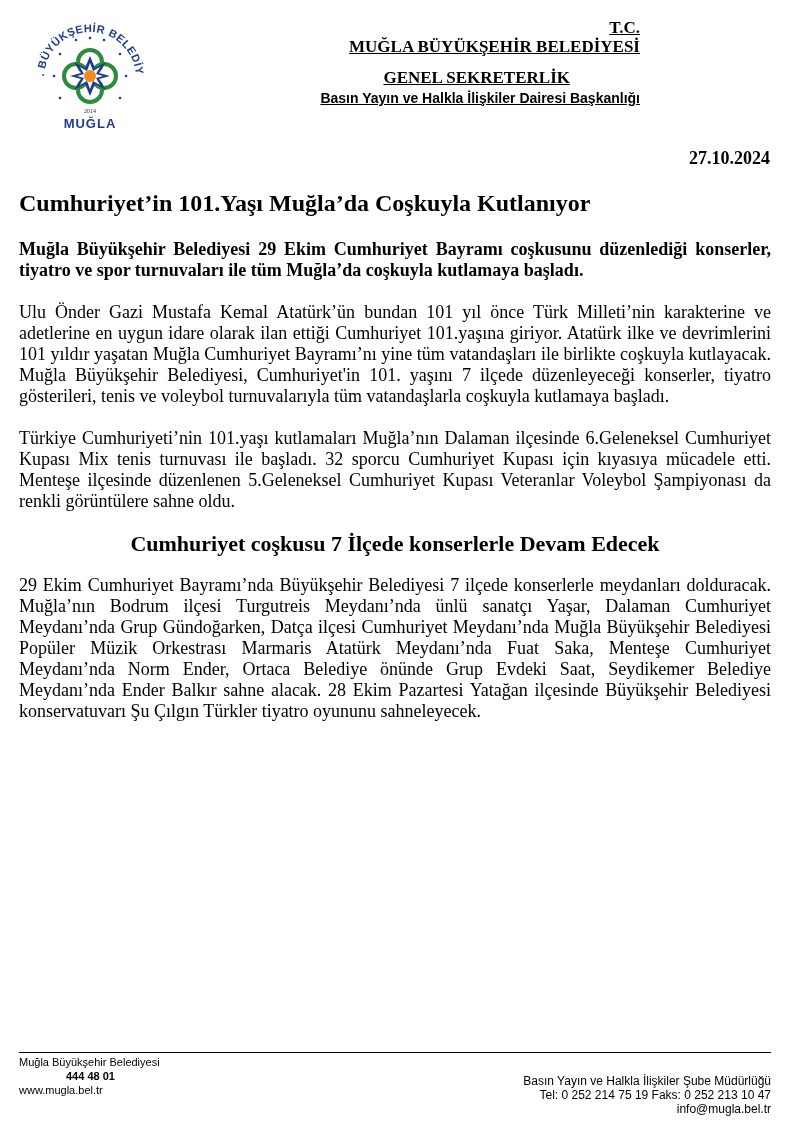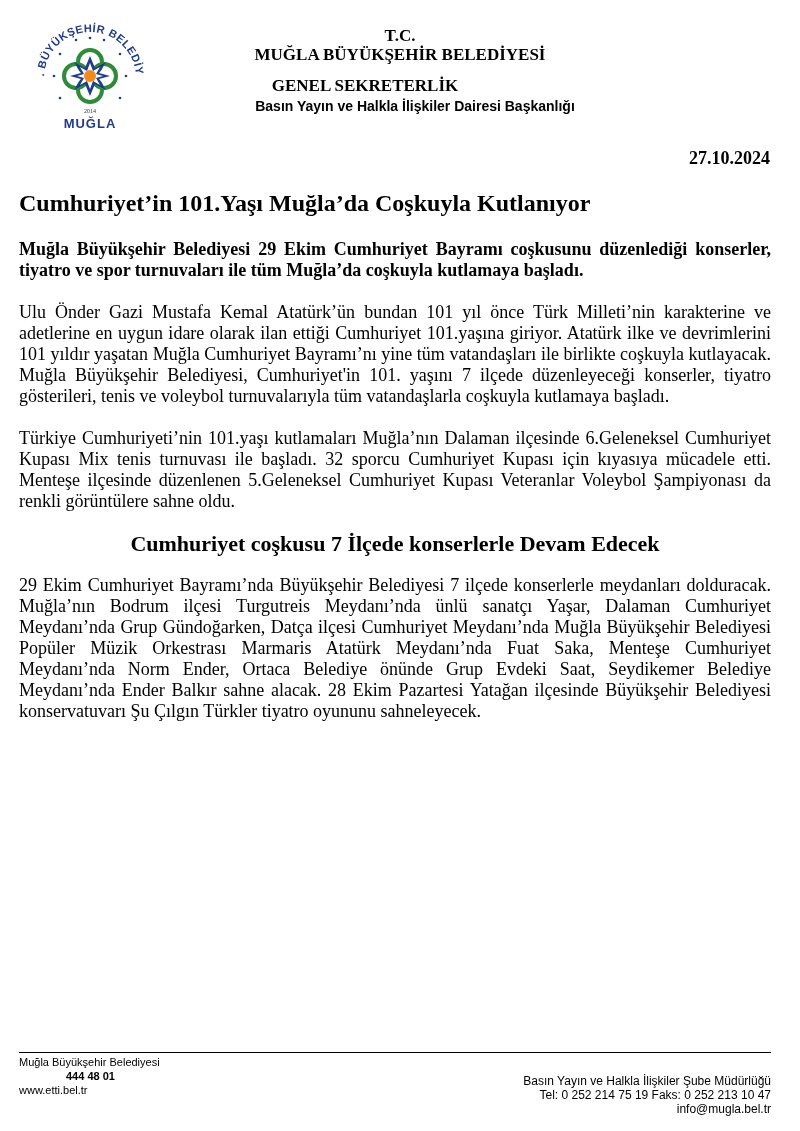--- a/index.html
+++ b/index.html
@@ -1,21 +1,21 @@
 <!DOCTYPE html>
 <html><head>
 <meta charset="utf-8">
 <style>
   html, body { margin: 0; padding: 0; background: #ffffff; }
   body { width: 800px; height: 1131px; position: relative; overflow: hidden; color: #000; }
   .page { position: absolute; left: 0; top: 0; width: 800px; height: 1131px; }
 
   .logo { position: absolute; left: 28px; top: 12px; width: 124px; height: 124px; }
 
-  .hdr { position: absolute; top: 26px; left: 160px; width: 480px; text-align: center; font-family: "Liberation Serif", serif; font-weight: bold; }
+  .hdr { position: absolute; top: 18px; left: 160px; width: 480px; text-align: right; font-family: "Liberation Serif", serif; font-weight: bold; text-decoration: underline; }
   .hdr .l1 { font-size: 17px; line-height: 19px; }
   .hdr .l2 { font-size: 17px; line-height: 19px; }
   .hdr .l3 { font-size: 17px; line-height: 19px; padding-right: 70px; margin-top: 12px; }
   .hdr .l4 { font-family: "Liberation Sans", sans-serif; font-size: 14px; line-height: 22px; font-weight: bold; padding-left: 30px; }
 
   .date { position: absolute; top: 148px; right: 30px; font-family: Liberation Serif, serif; font-weight: bold; font-size: 18px; }
 
   .content { position: absolute; left: 19px; top: 188px; width: 752px; font-family: "Liberation Serif", serif; }
   .title { font-size: 24px; font-weight: bold; margin: 0 0 21px 0; line-height: 30px; }
   .lead { font-size: 18px; font-weight: bold; text-align: justify; line-height: 21px; margin: 0 0 21px 0; }
@@ -83,21 +83,21 @@
     <p class="p">Türkiye Cumhuriyeti’nin 101.yaşı kutlamaları Muğla’nın Dalaman ilçesinde 6.Geleneksel Cumhuriyet Kupası Mix tenis turnuvası ile başladı. 32 sporcu Cumhuriyet Kupası için kıyasıya mücadele etti. Menteşe ilçesinde düzenlenen 5.Geleneksel Cumhuriyet Kupası Veteranlar Voleybol Şampiyonası da renkli görüntülere sahne oldu.</p>
     <p class="sub">Cumhuriyet coşkusu 7 İlçede konserlerle Devam Edecek</p>
     <p class="p">29 Ekim Cumhuriyet Bayramı’nda Büyükşehir Belediyesi 7 ilçede konserlerle meydanları dolduracak. Muğla’nın Bodrum ilçesi Turgutreis Meydanı’nda ünlü sanatçı Yaşar, Dalaman Cumhuriyet Meydanı’nda Grup Gündoğarken, Datça ilçesi Cumhuriyet Meydanı’nda Muğla Büyükşehir Belediyesi Popüler Müzik Orkestrası Marmaris Atatürk Meydanı’nda Fuat Saka, Menteşe Cumhuriyet Meydanı’nda Norm Ender, Ortaca Belediye önünde Grup Evdeki Saat, Seydikemer Belediye Meydanı’nda Ender Balkır sahne alacak. 28 Ekim Pazartesi Yatağan ilçesinde Büyükşehir Belediyesi konservatuvarı Şu Çılgın Türkler tiyatro oyununu sahneleyecek.</p>
   </div>
 
   <div class="footer-line"></div>
 
   <div class="footer-left">
     <div>Muğla Büyükşehir Belediyesi</div>
     <div class="b">444 48 01</div>
-    <div>www.etti.bel.tr</div>
+    <div>www.mugla.bel.tr</div>
   </div>
 
   <div class="footer-right">
     <div>Basın Yayın ve Halkla İlişkiler Şube Müdürlüğü</div>
     <div>Tel: 0 252 214 75 19 Faks: 0 252 213 10 47</div>
     <div>info@mugla.bel.tr</div>
   </div>
 
 </div>
 

